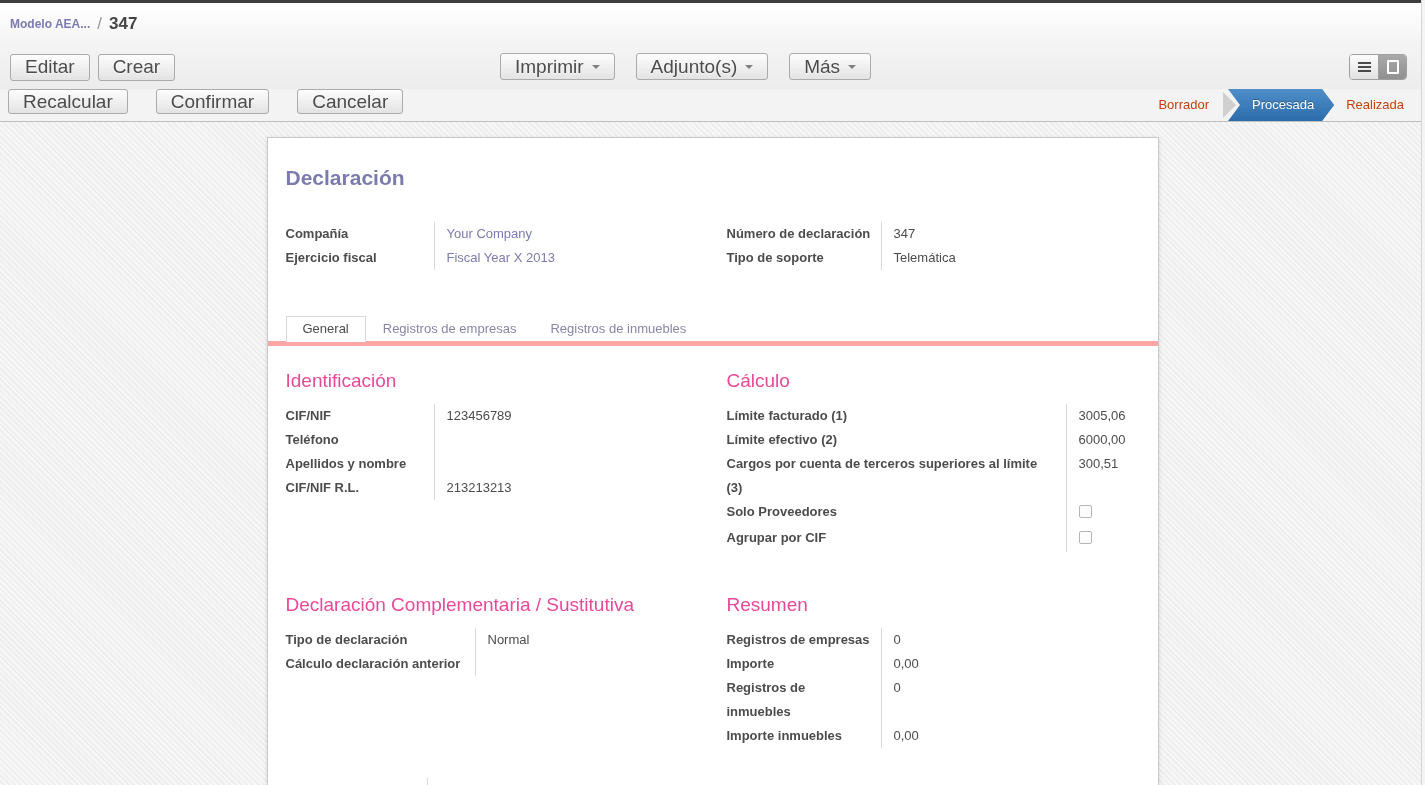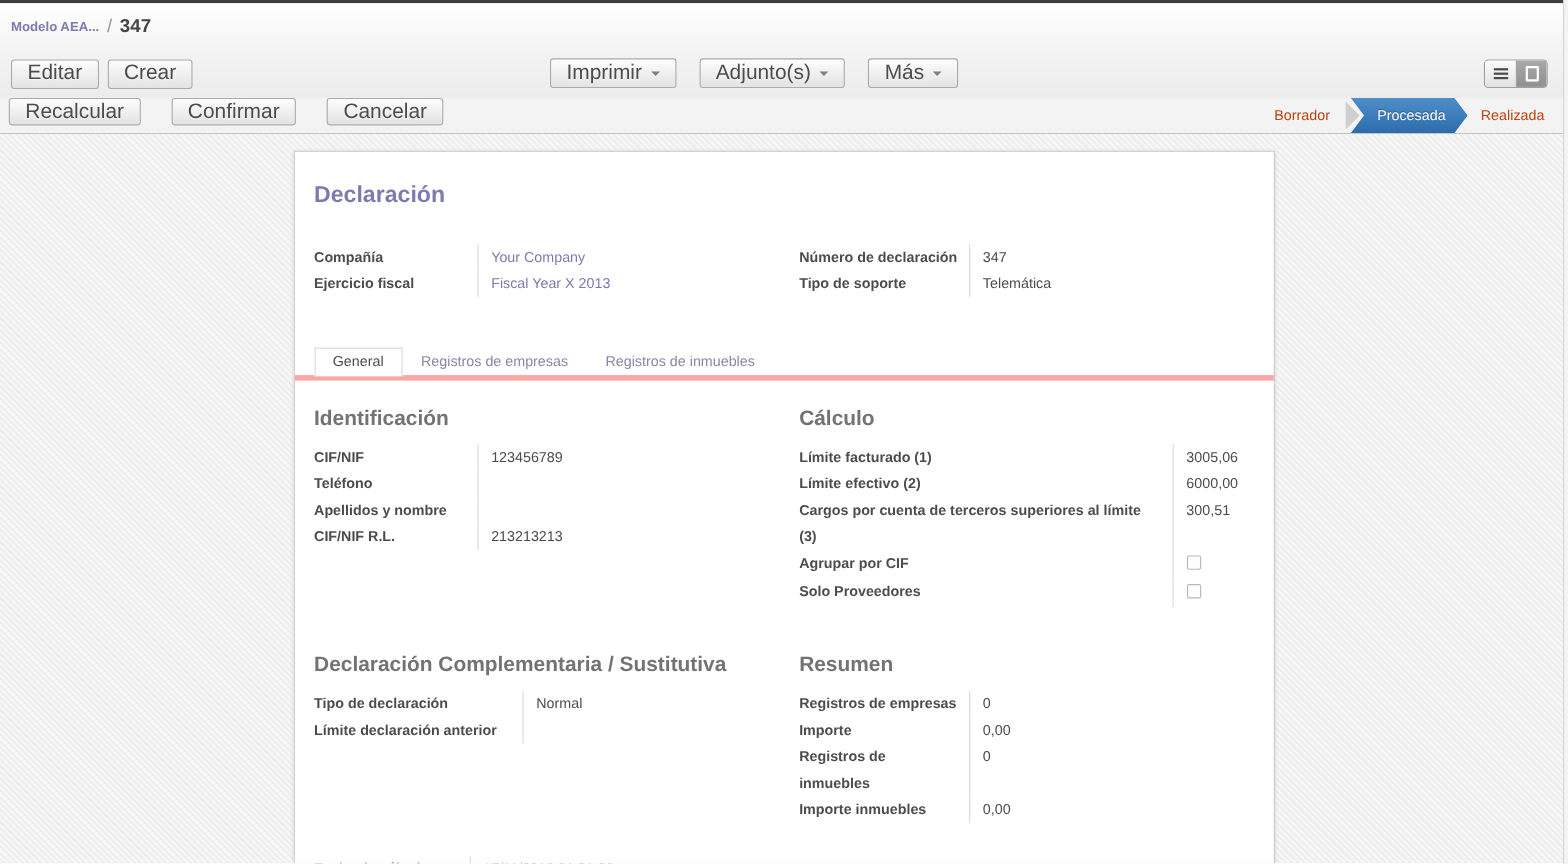--- a/index.html
+++ b/index.html
@@ -78,21 +78,21 @@
   }
   .sheet {
     width:892px; min-height:635px; margin:15px auto 0;
     background:#fff; border:1px solid #c9c9c9;
     box-shadow:0 1px 4px rgba(0,0,0,.12);
     padding:28px 18px 20px;
   }
   .sheet-title { font-size:21px; font-weight:bold; color:#7c7bad; margin-bottom:32px; }
   .two-col { display:flex; gap:28px; }
   .col { flex:1; min-width:0; }
-  .section-title { font-size:19px; font-weight:bold; color:#737373; margin-bottom:12px; }
+  .section-title { font-size:19px; font-weight:normal; color:#ec4899; margin-bottom:12px; }
 
   .f-row { display:flex; line-height:24px; min-height:24px; }
   .f-label { font-weight:bold; color:#4c4c4c; border-right:1px solid #d9d9d9; padding-right:10px; flex:none; }
   .f-value { padding-left:12px; color:#4c4c4c; }
   .f-link { color:#7c7bad; cursor:pointer; }
   .g-header-left  .f-label { width:149px; }
   .g-header-right .f-label { width:155px; }
   .g-ident .f-label { width:149px; }
   .g-calc  .f-label { width:340px; }
   .g-comp  .f-label { width:190px; }
@@ -239,39 +239,39 @@
         </div>
         <div class="f-row">
           <span class="f-label">Límite efectivo (2)</span>
           <span class="f-value">6000,00</span>
         </div>
         <div class="f-row">
           <span class="f-label">Cargos por cuenta de terceros superiores al límite (3)</span>
           <span class="f-value">300,51</span>
         </div>
         <div class="f-row">
+          <span class="f-label">Solo Proveedores</span>
+          <span class="f-value"><span class="checkbox"></span></span>
+        </div>
+        <div class="f-row">
           <span class="f-label">Agrupar por CIF</span>
-          <span class="f-value"><span class="checkbox"></span></span>
-        </div>
-        <div class="f-row">
-          <span class="f-label">Solo Proveedores</span>
           <span class="f-value"><span class="checkbox"></span></span>
         </div>
       </div>
     </div>
 
     <div class="two-col section-block2">
       <div class="col g-comp">
         <div class="section-title">Declaración Complementaria / Sustitutiva</div>
         <div class="f-row">
           <span class="f-label">Tipo de declaración</span>
           <span class="f-value">Normal</span>
         </div>
         <div class="f-row">
-          <span class="f-label">Límite declaración anterior</span>
+          <span class="f-label">Cálculo declaración anterior</span>
           <span class="f-value"></span>
         </div>
       </div>
       <div class="col g-sum">
         <div class="section-title">Resumen</div>
         <div class="f-row">
           <span class="f-label">Registros de empresas</span>
           <span class="f-value">0</span>
         </div>
         <div class="f-row">

